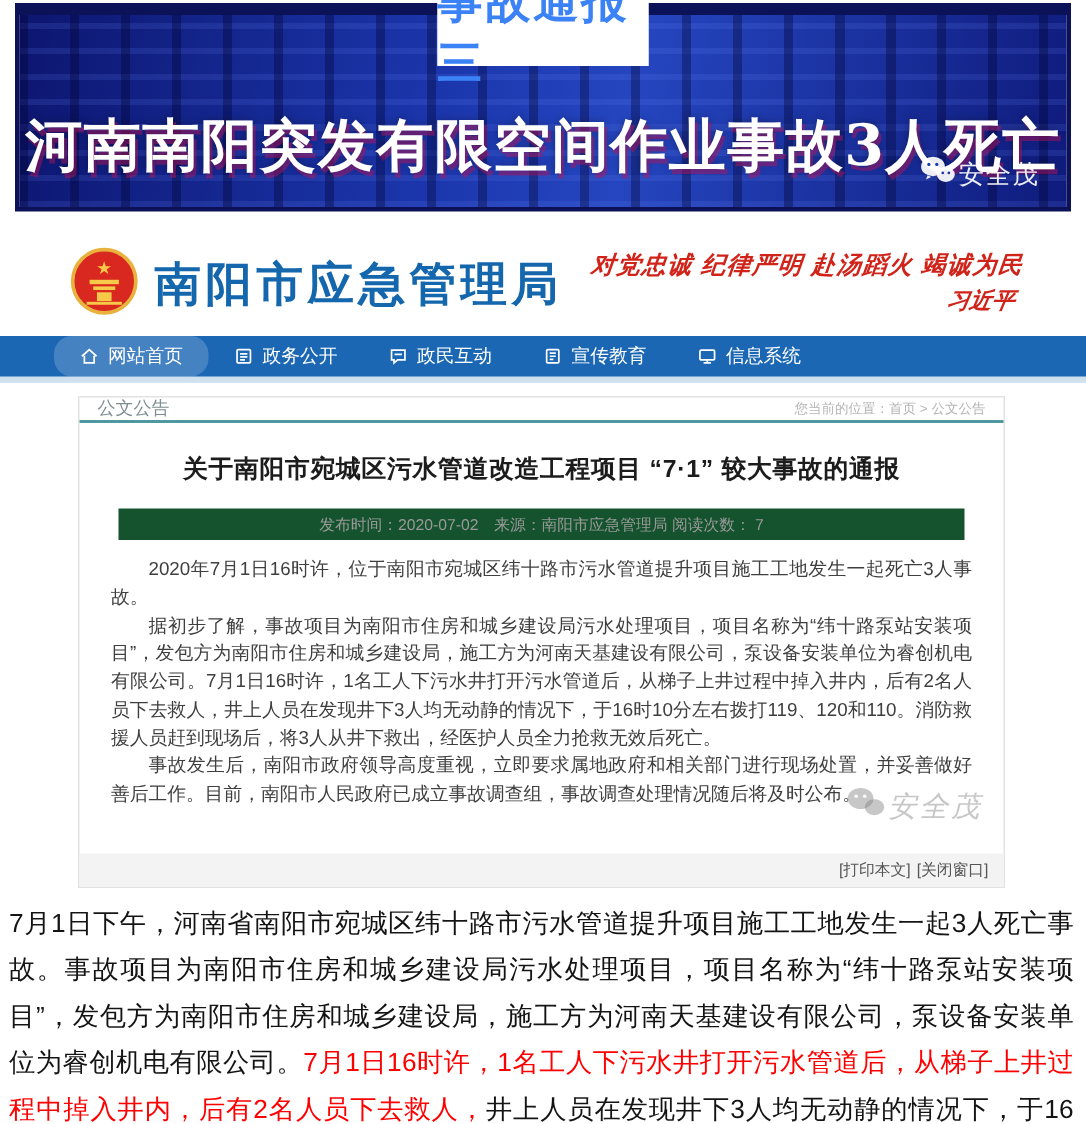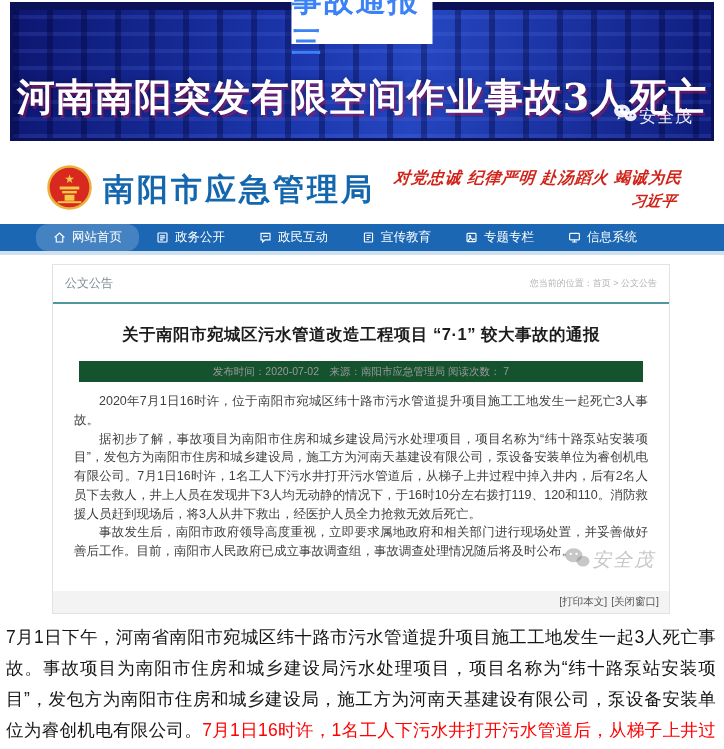--- a/index.html
+++ b/index.html
@@ -74,21 +74,21 @@
   .nav-item.active { background:rgba(255,255,255,.18); }
   .nav-item svg { display:block; }
 
   
   .content-zone { background:#fff; padding:9px 0 0 52px; }
   .article-card {
     position:relative; width:618px; background:#fff;
     border:1px solid #e2e2e2; border-top:none;
   }
   .card-head {
-    height:40px; padding:0 12px;
+    height:18px; padding:0 12px;
     display:flex; align-items:center; justify-content:space-between;
     border-top:1px solid #e2e2e2; border-bottom:2px solid #4e98a0;
   }
   .section-label { font-size:12px; color:#7d8d92; }
   .breadcrumb { font-size:9px; color:#b5b5b5; }
   .article-title {
     margin:20px 18px 0; text-align:center;
     font-size:16.5px; font-weight:bold; color:#1c1c1c; letter-spacing:.5px;
   }
   .article-meta {
@@ -194,30 +194,20 @@
       <svg width="13" height="13" viewBox="0 0 16 16" fill="none" stroke="currentColor" stroke-width="1.4">
         <rect x="3" y="2.5" width="10" height="11" rx="1"></rect>
           <path d="M5.5 5.5h5M5.5 8h5M5.5 10.5h3"></path>
       </svg>
     </span>
     <span>宣传教育</span>
   </div>
   <div class="nav-item">
     <span>
       <svg width="13" height="13" viewBox="0 0 16 16" fill="none" stroke="currentColor" stroke-width="1.4">
-        <rect x="2.5" y="3" width="11" height="10" rx="1"></rect>
-          <circle cx="6" cy="6.5" r="1"></circle>
-          <path d="M3.5 12 L7 8.5 L9.5 11 L11 9.5 L12.5 11"></path>
-      </svg>
-    </span>
-    <span>专题专栏</span>
-  </div>
-  <div class="nav-item">
-    <span>
-      <svg width="13" height="13" viewBox="0 0 16 16" fill="none" stroke="currentColor" stroke-width="1.4">
         <rect x="2" y="3" width="12" height="8" rx="1"></rect>
           <path d="M8 11v2.5M5 13.5h6"></path>
       </svg>
     </span>
     <span>信息系统</span>
   </div>
 </div>
 
 <div class="content-zone">
   <div class="article-card">

